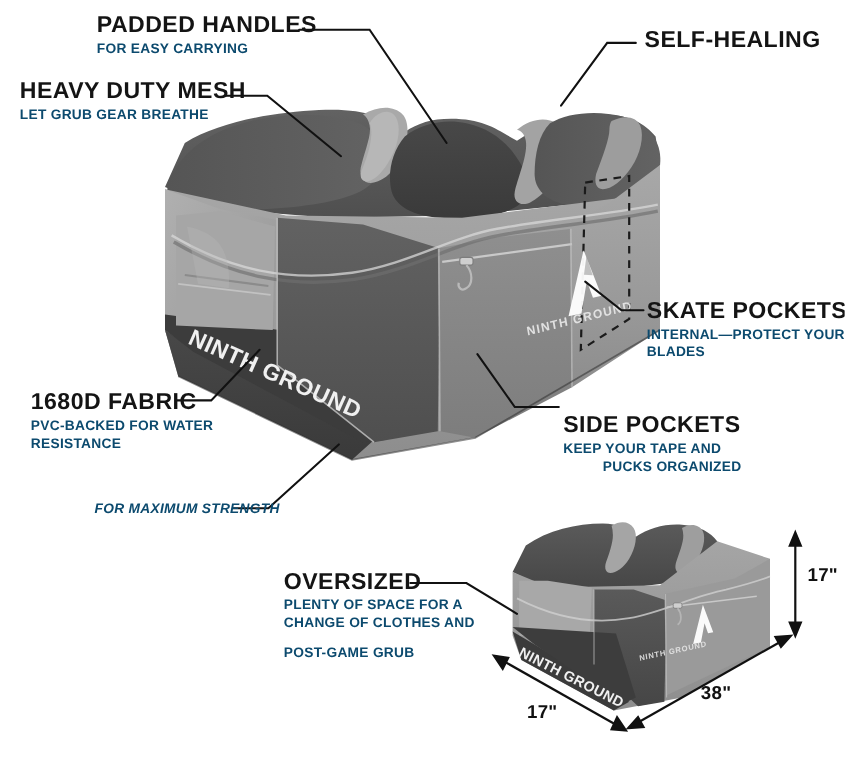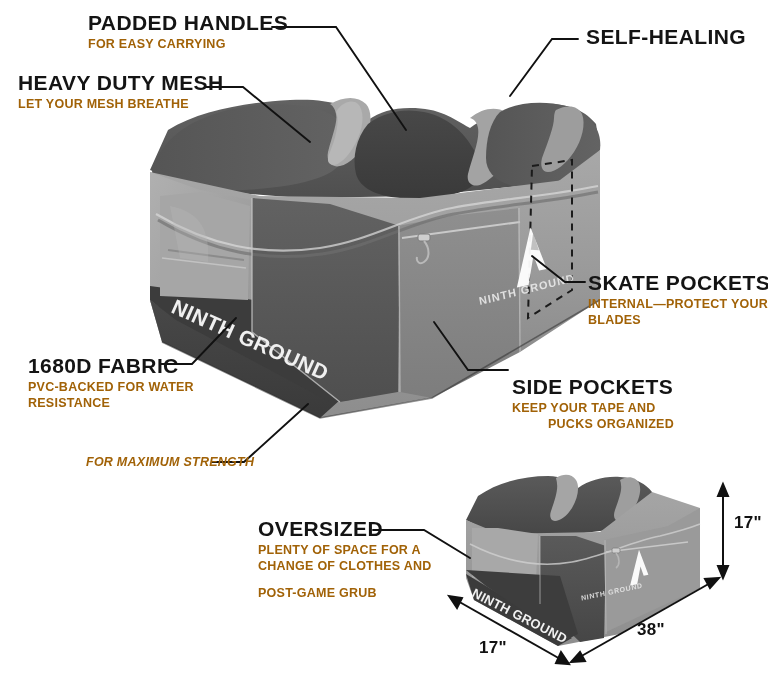--- a/index.html
+++ b/index.html
@@ -35,21 +35,21 @@
     line-height: 1.05;
     white-space: nowrap;
     color: #141414;
   }
   .callout .sub {
     font-size: 12.5px;
     font-weight: 700;
     letter-spacing: 0.25px;
     line-height: 1.25;
     margin-top: 3px;
-    color: #a16207;
+    color: #0c4a6e;
   }
   .dim-label {
     position: absolute;
     font-size: 17px;
     font-weight: 700;
     color: #111111;
     letter-spacing: 0.3px;
     white-space: nowrap;
   }
   svg { display:block; }
@@ -253,21 +253,21 @@
     </g>
   </svg>
 
   <div class="callout" style="left:88px; top:12px;">
     <div class="title">PADDED HANDLES</div>
     <div class="sub">FOR EASY CARRYING</div>
   </div>
 
   <div class="callout" style="left:18px; top:72px;">
     <div class="title">HEAVY DUTY MESH</div>
-    <div class="sub">LET YOUR MESH BREATHE</div>
+    <div class="sub">LET GRUB GEAR BREATHE</div>
   </div>
 
   <div class="callout" style="left:586px; top:26px;">
     <div class="title">SELF-HEALING</div>
   </div>
 
   <div class="callout" style="left:588px; top:272px;">
     <div class="title">SKATE POCKETS</div>
     <div class="sub">INTERNAL—PROTECT YOUR</div>
     <div class="sub" style="margin-top:0;">BLADES</div>

